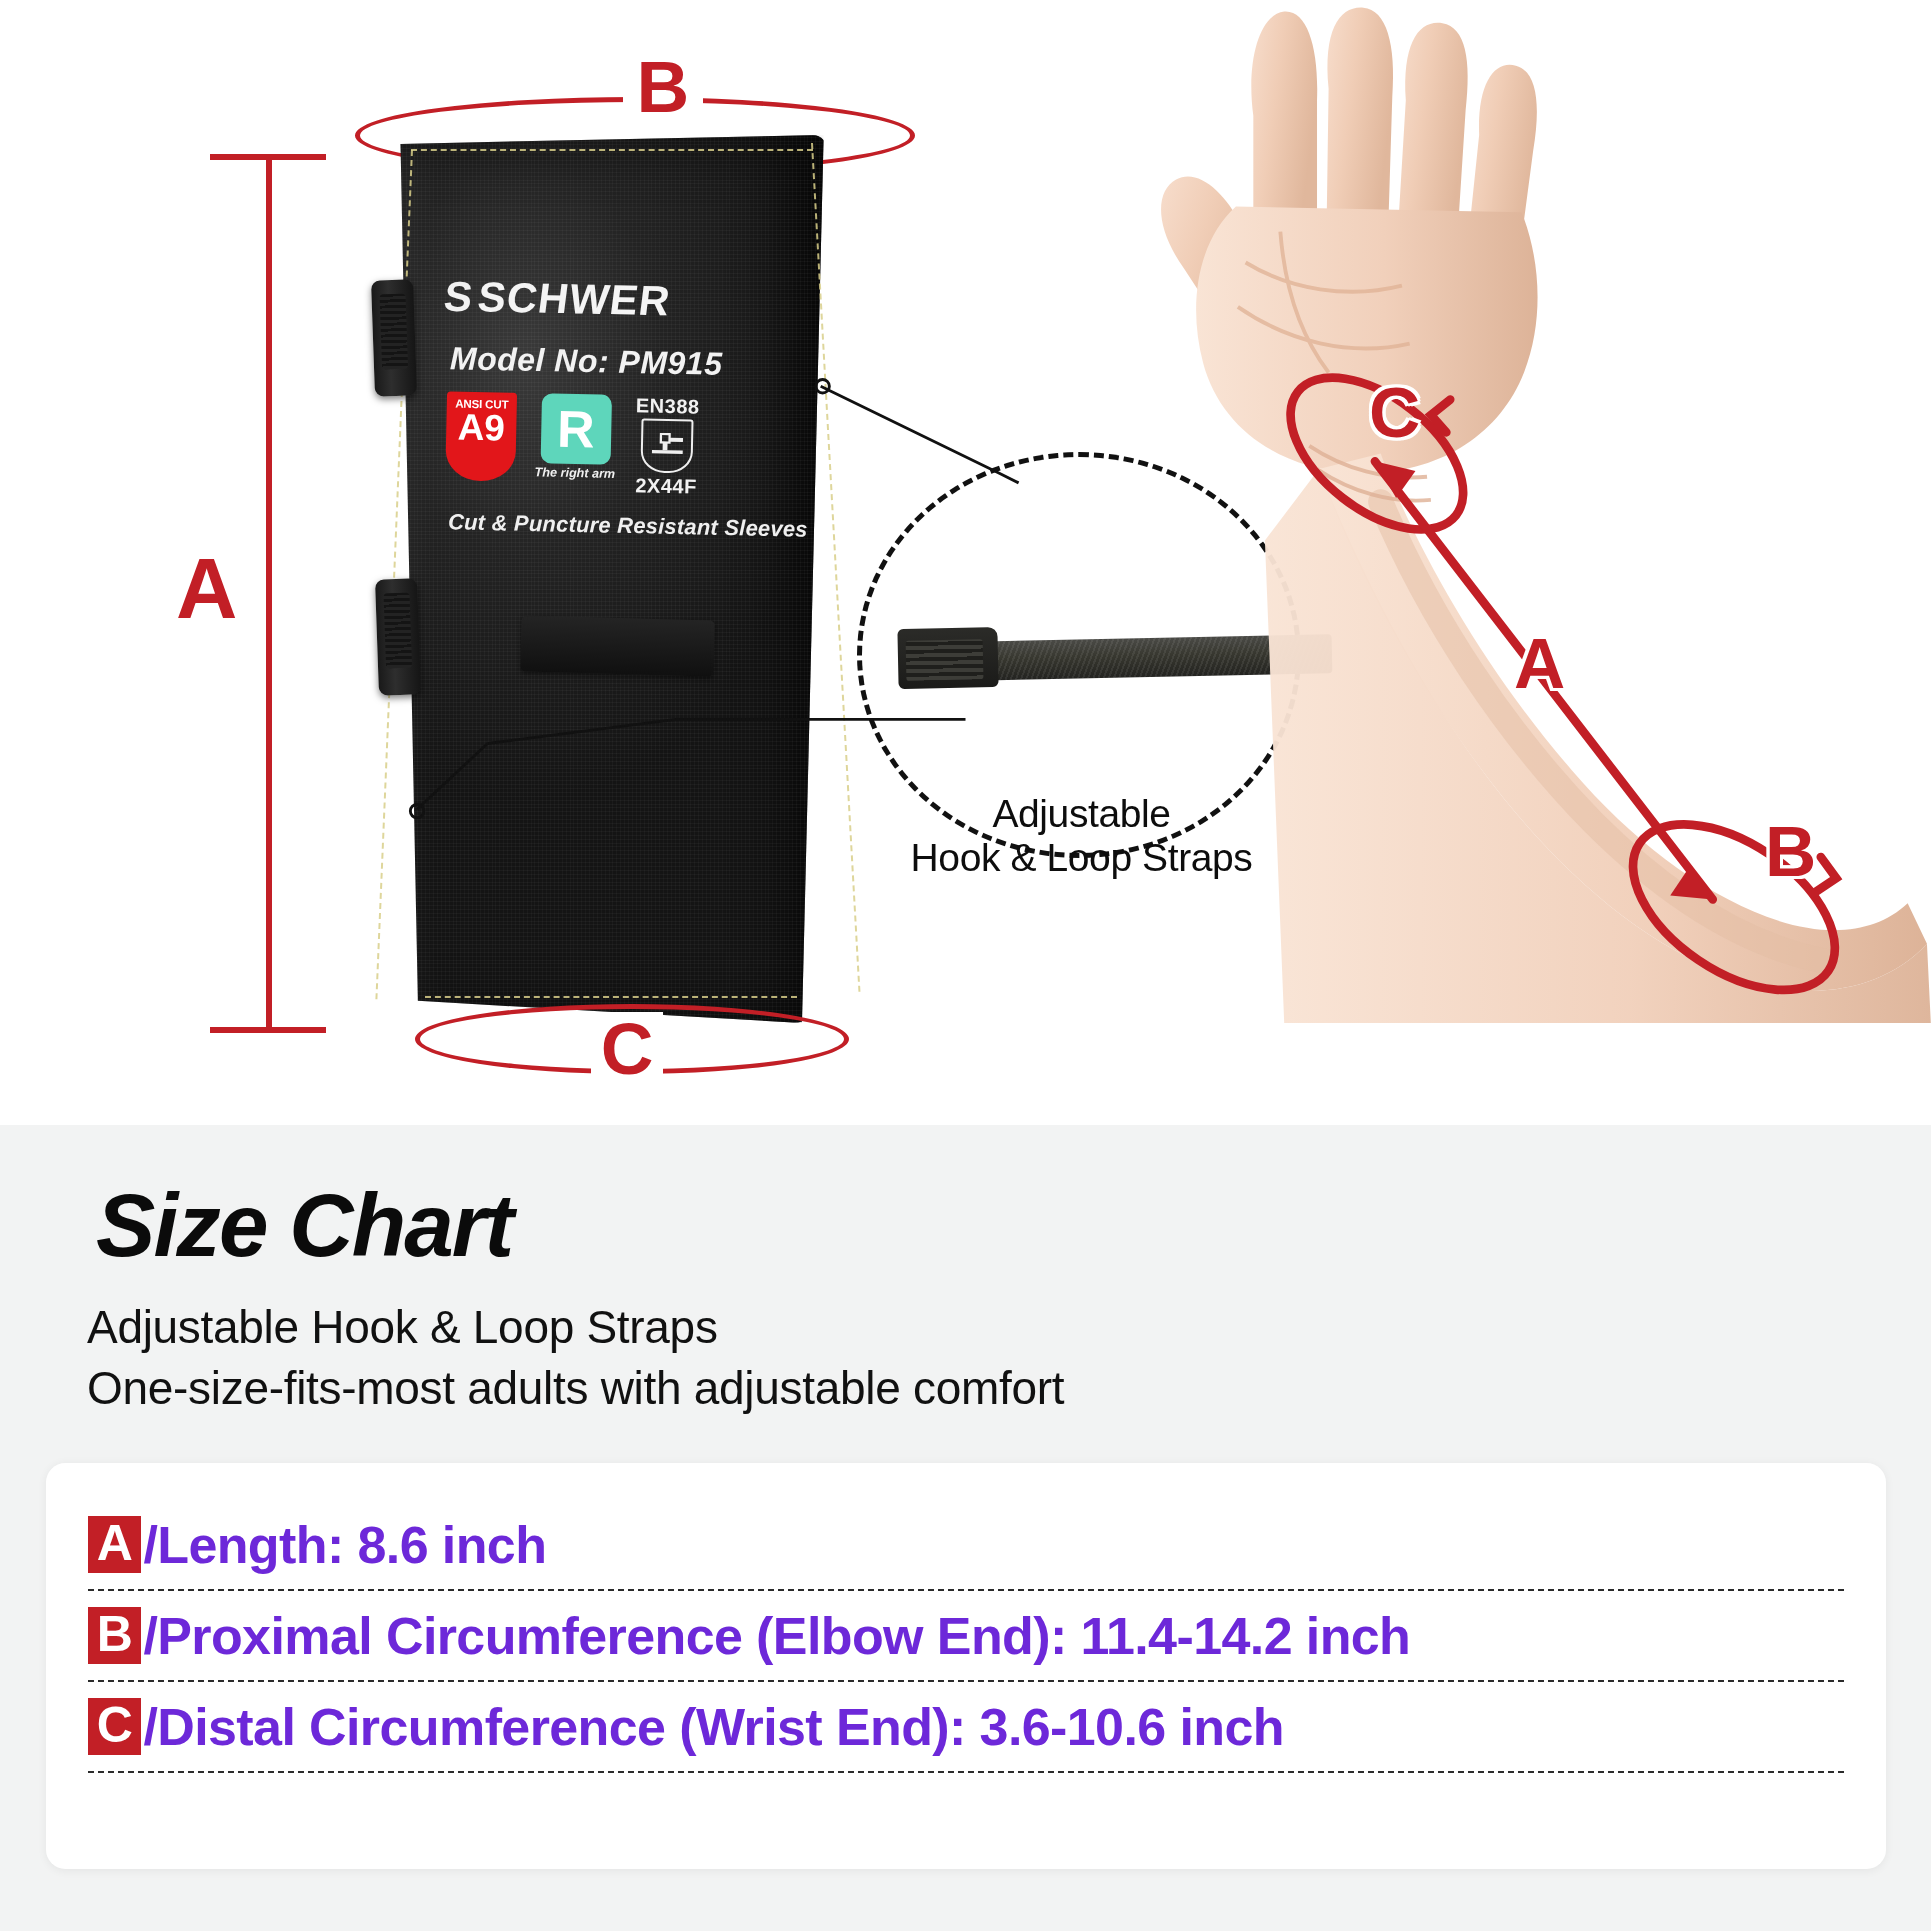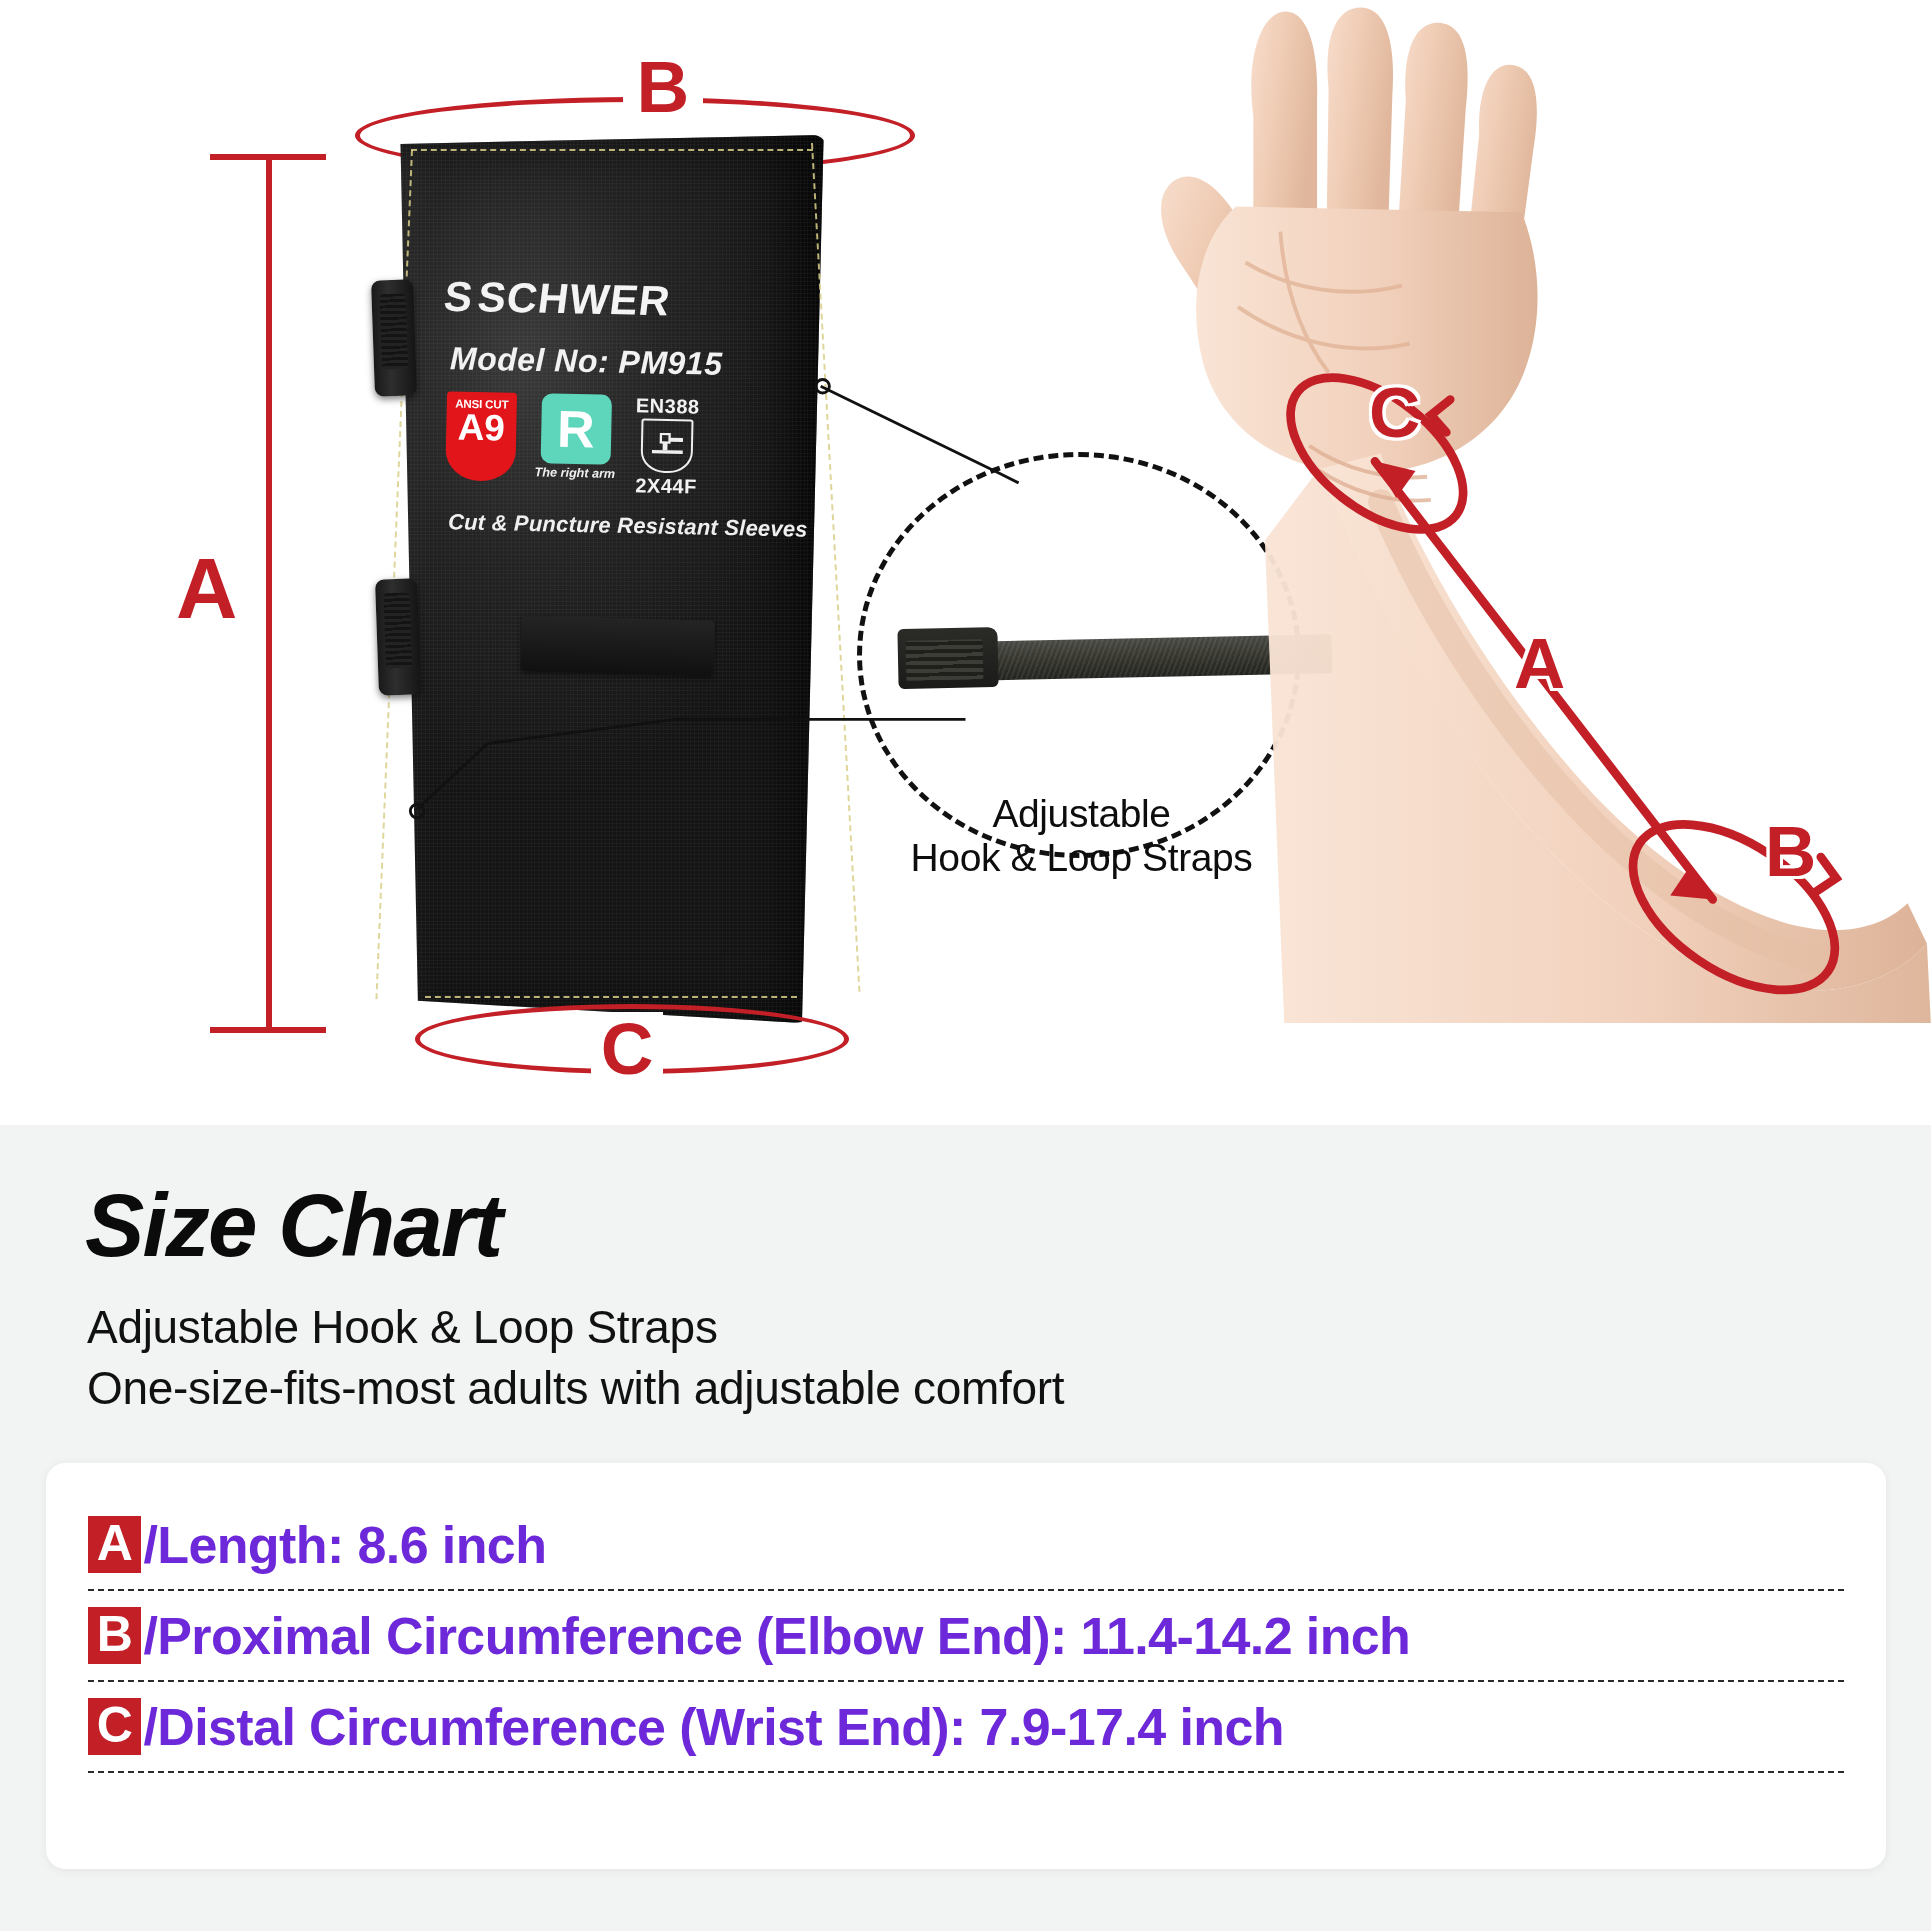--- a/index.html
+++ b/index.html
@@ -429,21 +429,21 @@
   
   #chart {
     position: absolute;
     left: 0; top: 1125px;
     width: 1931px;
     height: 806px;
     background: #f2f3f3;
   }
   .chart-title {
     position: absolute;
-    left: 85px;
+    left: 96px;
     top: 56px;
     font-size: 89px;
     font-weight: 700;
     font-style: italic;
     color: #0b0b0b;
     line-height: 1;
     letter-spacing: -1.9px;
   }
   .chart-sub {
     position: absolute;
@@ -670,21 +670,21 @@
           <span class="row-text">/Length: 8.6 inch</span>
         </div>
 
         <div class="row">
           <span class="row-key">B</span>
           <span class="row-text">/Proximal Circumference (Elbow End): 11.4-14.2 inch</span>
         </div>
 
         <div class="row">
           <span class="row-key">C</span>
-          <span class="row-text">/Distal Circumference (Wrist End): 7.9-17.4 inch</span>
+          <span class="row-text">/Distal Circumference (Wrist End): 3.6-10.6 inch</span>
         </div>
 
       </div>
     </div>
 
   </div>
 
 </div>
 
 

